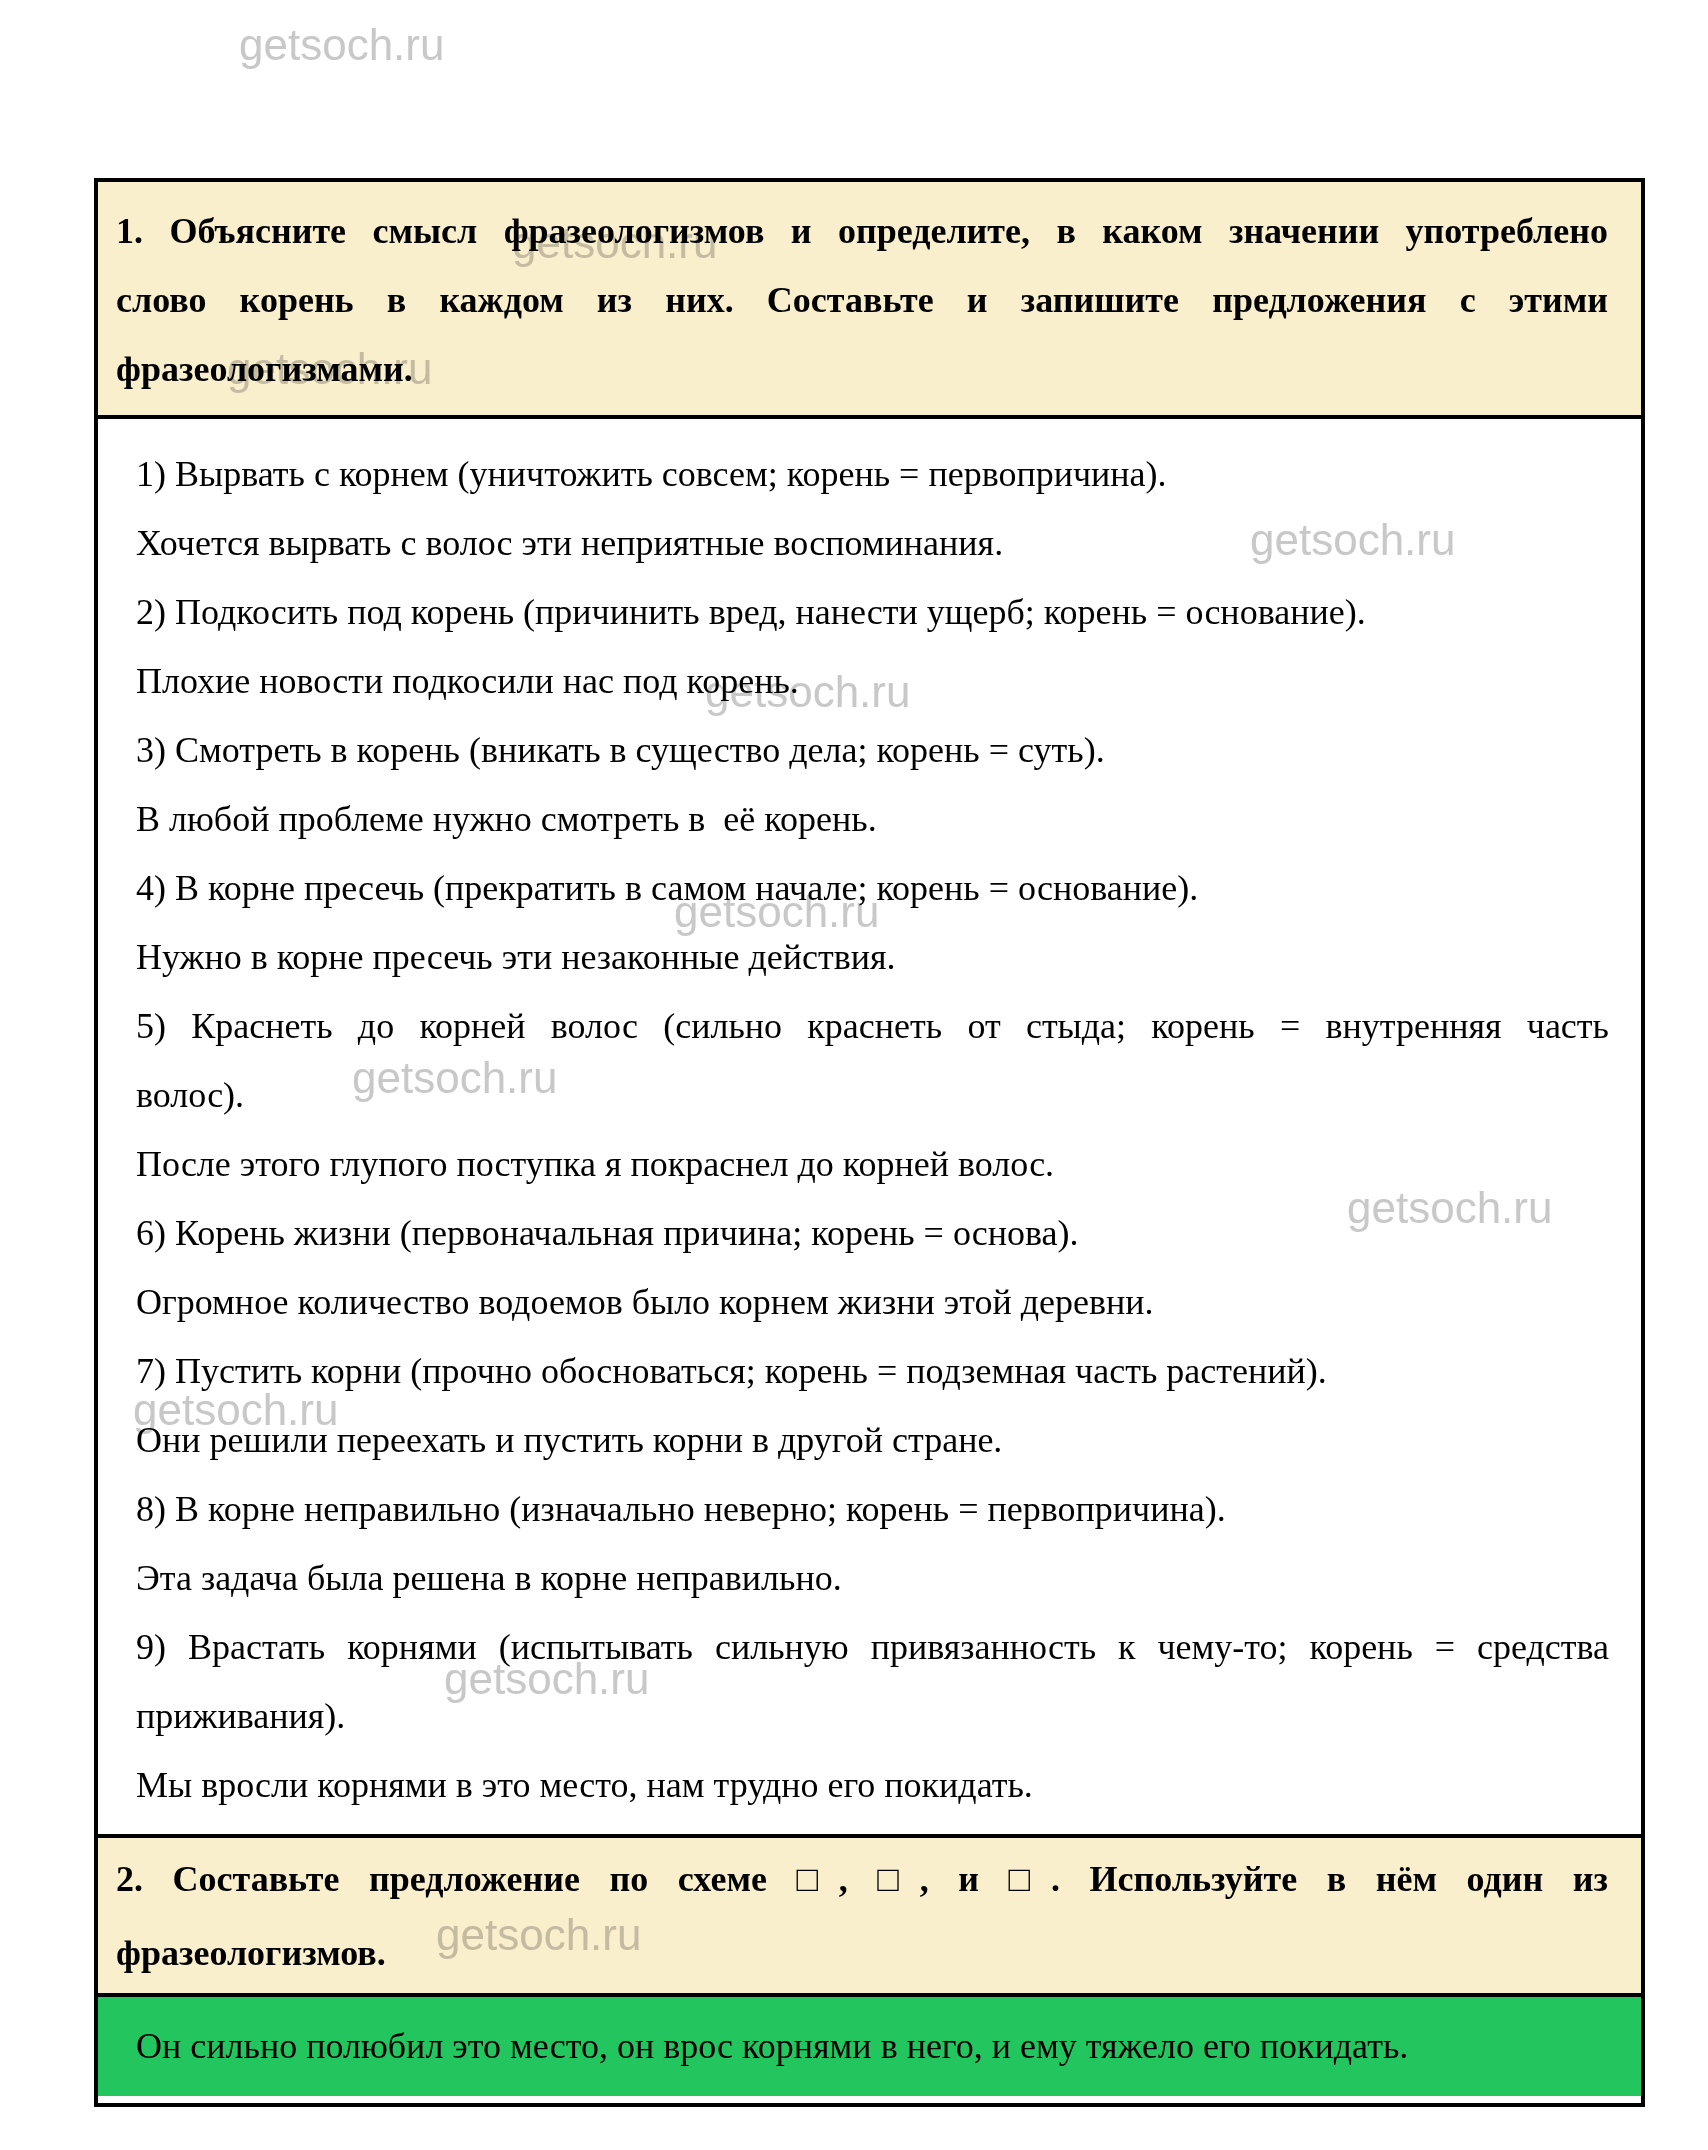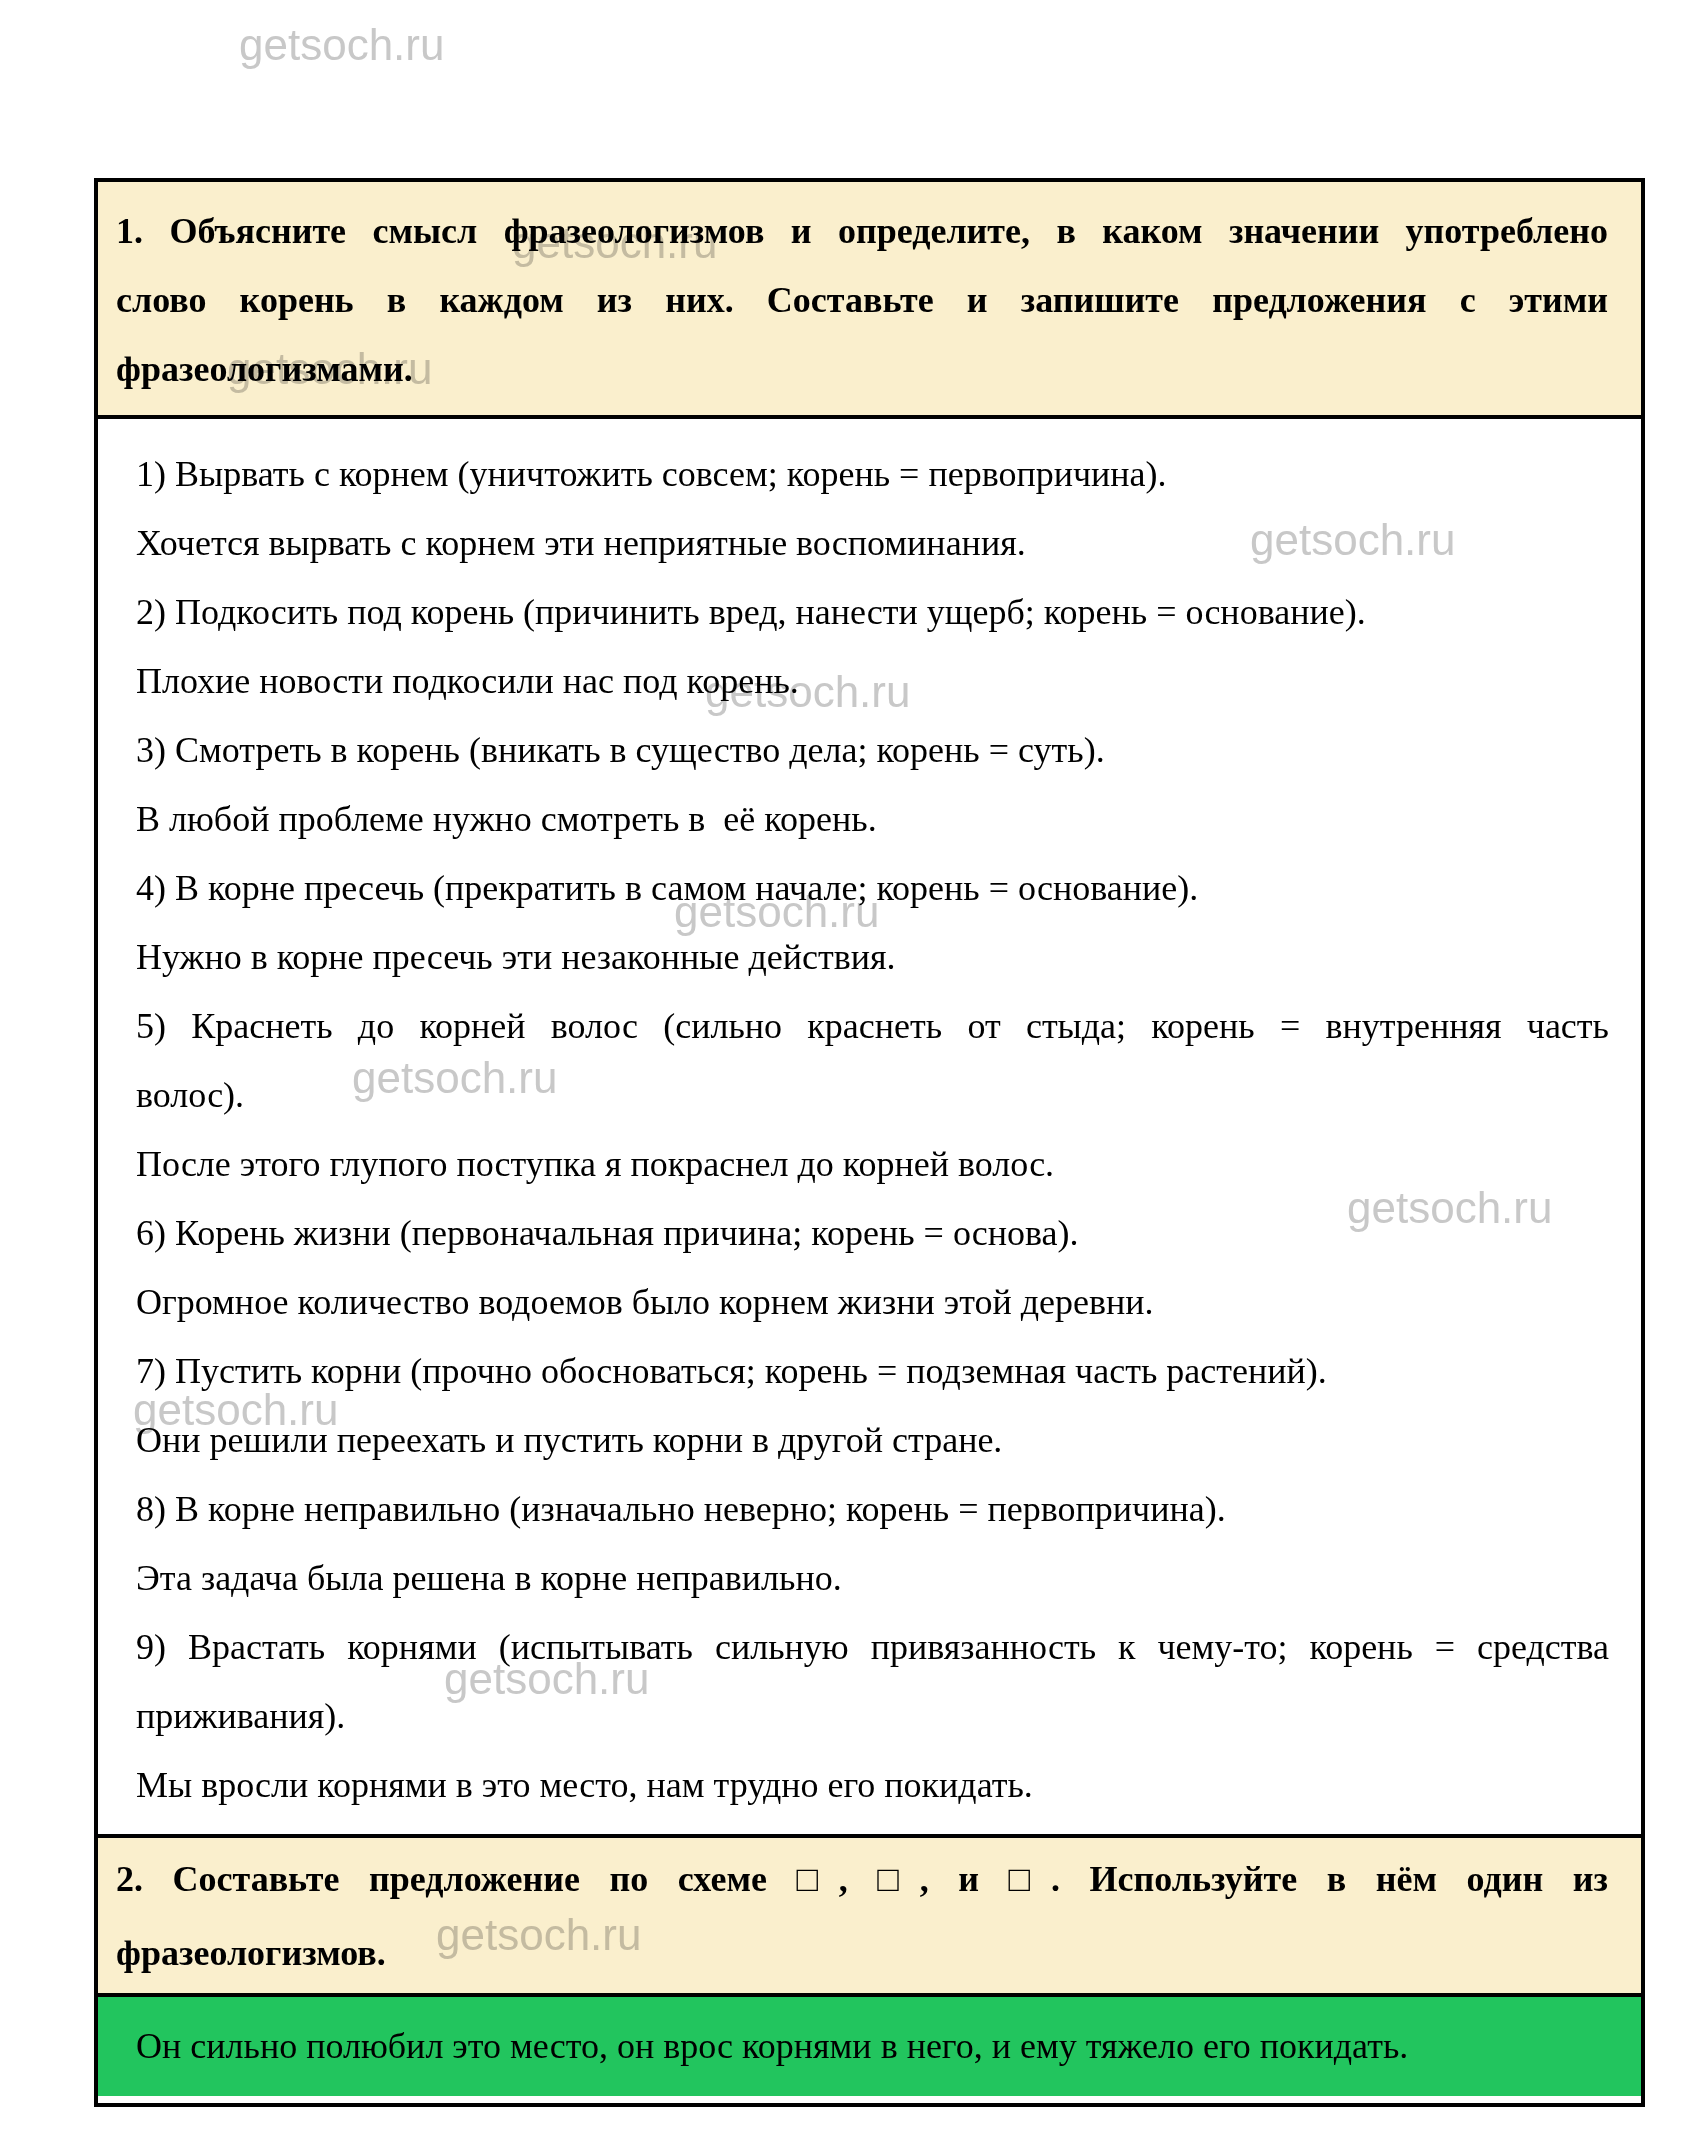--- a/index.html
+++ b/index.html
@@ -94,21 +94,21 @@
   <div class="frame">
 
     <div class="sec sec-task1-header">
       <div class="hline justify">1. Объясните смысл фразеологизмов и определите, в каком значении употреблено</div>
       <div class="hline justify">слово корень в каждом из них. Составьте и запишите предложения с этими</div>
       <div class="hline">фразеологизмами.</div>
     </div>
 
     <div class="sec sec-task1-body">
       <div class="bline">1) Вырвать с корнем (уничтожить совсем; корень = первопричина).</div>
-      <div class="bline">Хочется вырвать с корнем эти неприятные воспоминания.</div>
+      <div class="bline">Хочется вырвать с волос эти неприятные воспоминания.</div>
       <div class="bline">2) Подкосить под корень (причинить вред, нанести ущерб; корень = основание).</div>
       <div class="bline">Плохие новости подкосили нас под корень.</div>
       <div class="bline">3) Смотреть в корень (вникать в существо дела; корень = суть).</div>
       <div class="bline">В любой проблеме нужно смотреть в &nbsp;её корень.</div>
       <div class="bline">4) В корне пресечь (прекратить в самом начале; корень = основание).</div>
       <div class="bline">Нужно в корне пресечь эти незаконные действия.</div>
       <div class="bline justify">5) Краснеть до корней волос (сильно краснеть от стыда; корень = внутренняя часть</div>
       <div class="bline">волос).</div>
       <div class="bline">После этого глупого поступка я покраснел до корней волос.</div>
       <div class="bline">6) Корень жизни (первоначальная причина; корень = основа).</div>

